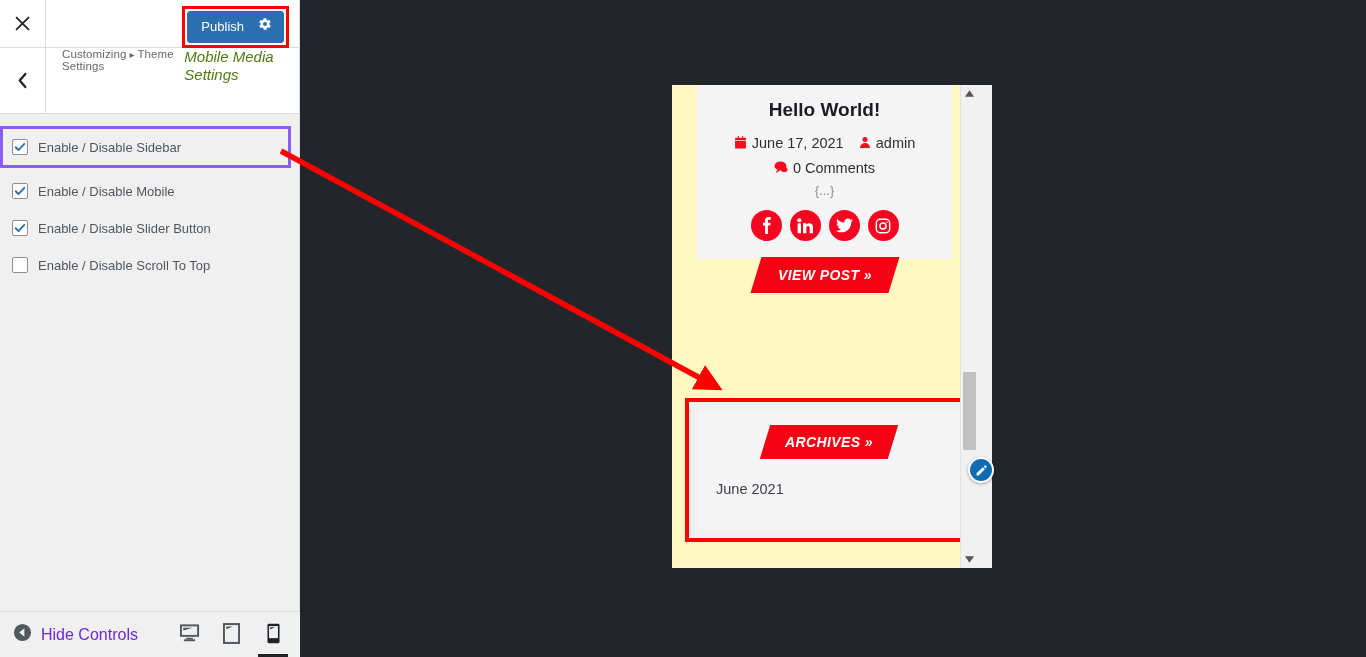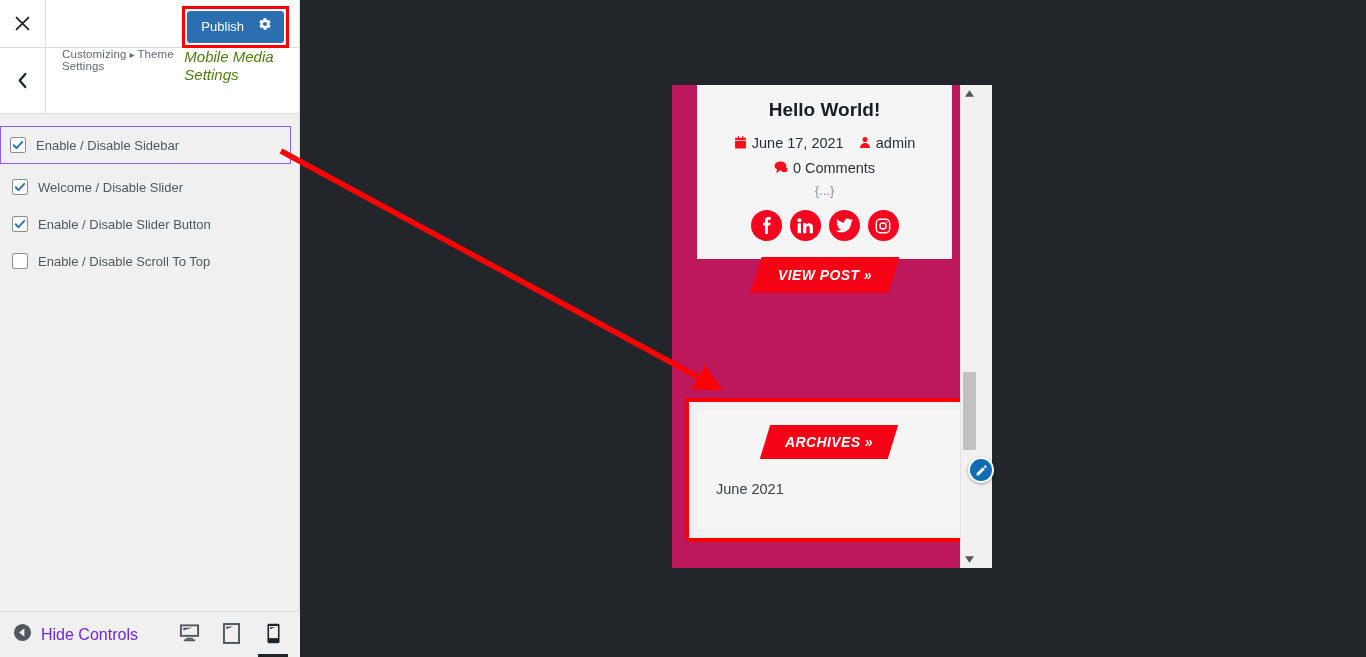--- a/index.html
+++ b/index.html
@@ -85,21 +85,21 @@
   }
 
   
   .controls-list { padding-top: 12px; }
   .control-row {
     display: flex; align-items: center;
     padding: 6px 0 6px 12px;
     min-height: 32px;
   }
   .control-row.highlighted {
-    border: 1px solid #8b5cf6;
+    border: 3px solid #8b5cf6;
     margin: 0 8px 0 0;
     padding: 10px 0 10px 9px;
     background: #f0f0f1;
   }
   .cb {
     width: 16px; height: 16px;
     border: 1px solid #8c8f94;
     border-radius: 2px;
     background: #fff;
     display: inline-flex; align-items: center; justify-content: center;
@@ -152,21 +152,21 @@
   .device-frame {
     position: absolute;
     left: 372px; top: 85px;
     width: 320px; height: 483px;
     background: #f1f1f1;
     overflow: hidden;
   }
   .site-inner {
     position: absolute; left: 0; top: 0;
     width: 305px; height: 483px;
-    background: #be185d;
+    background: #fef9c3;
     padding: 0 12px;
   }
 
   
   .post-card {
     margin: 0 auto;
     width: 255px;
     background: #f5f5f5;
     padding: 8px 12px 18px;
     text-align: center;
@@ -433,21 +433,21 @@
         </span>
         <span class="control-label">Enable / Disable Sidebar</span>
       </div>
 
       <div class="control-row" style="padding-top:15px;">
         <span class="cb checked">
           <svg width="12" height="12" viewBox="0 0 14 14" fill="none" stroke="#2b6fb0" stroke-width="2.2" stroke-linecap="round" stroke-linejoin="round">
               <path d="M2 7.3l3.2 3.4L12 3.3"></path>
             </svg>
         </span>
-        <span class="control-label">Welcome / Disable Slider</span>
+        <span class="control-label">Enable / Disable Mobile</span>
       </div>
 
       <div class="control-row" style="padding-top:15px;">
         <span class="cb checked">
           <svg width="12" height="12" viewBox="0 0 14 14" fill="none" stroke="#2b6fb0" stroke-width="2.2" stroke-linecap="round" stroke-linejoin="round">
               <path d="M2 7.3l3.2 3.4L12 3.3"></path>
             </svg>
         </span>
         <span class="control-label">Enable / Disable Slider Button</span>
       </div>

